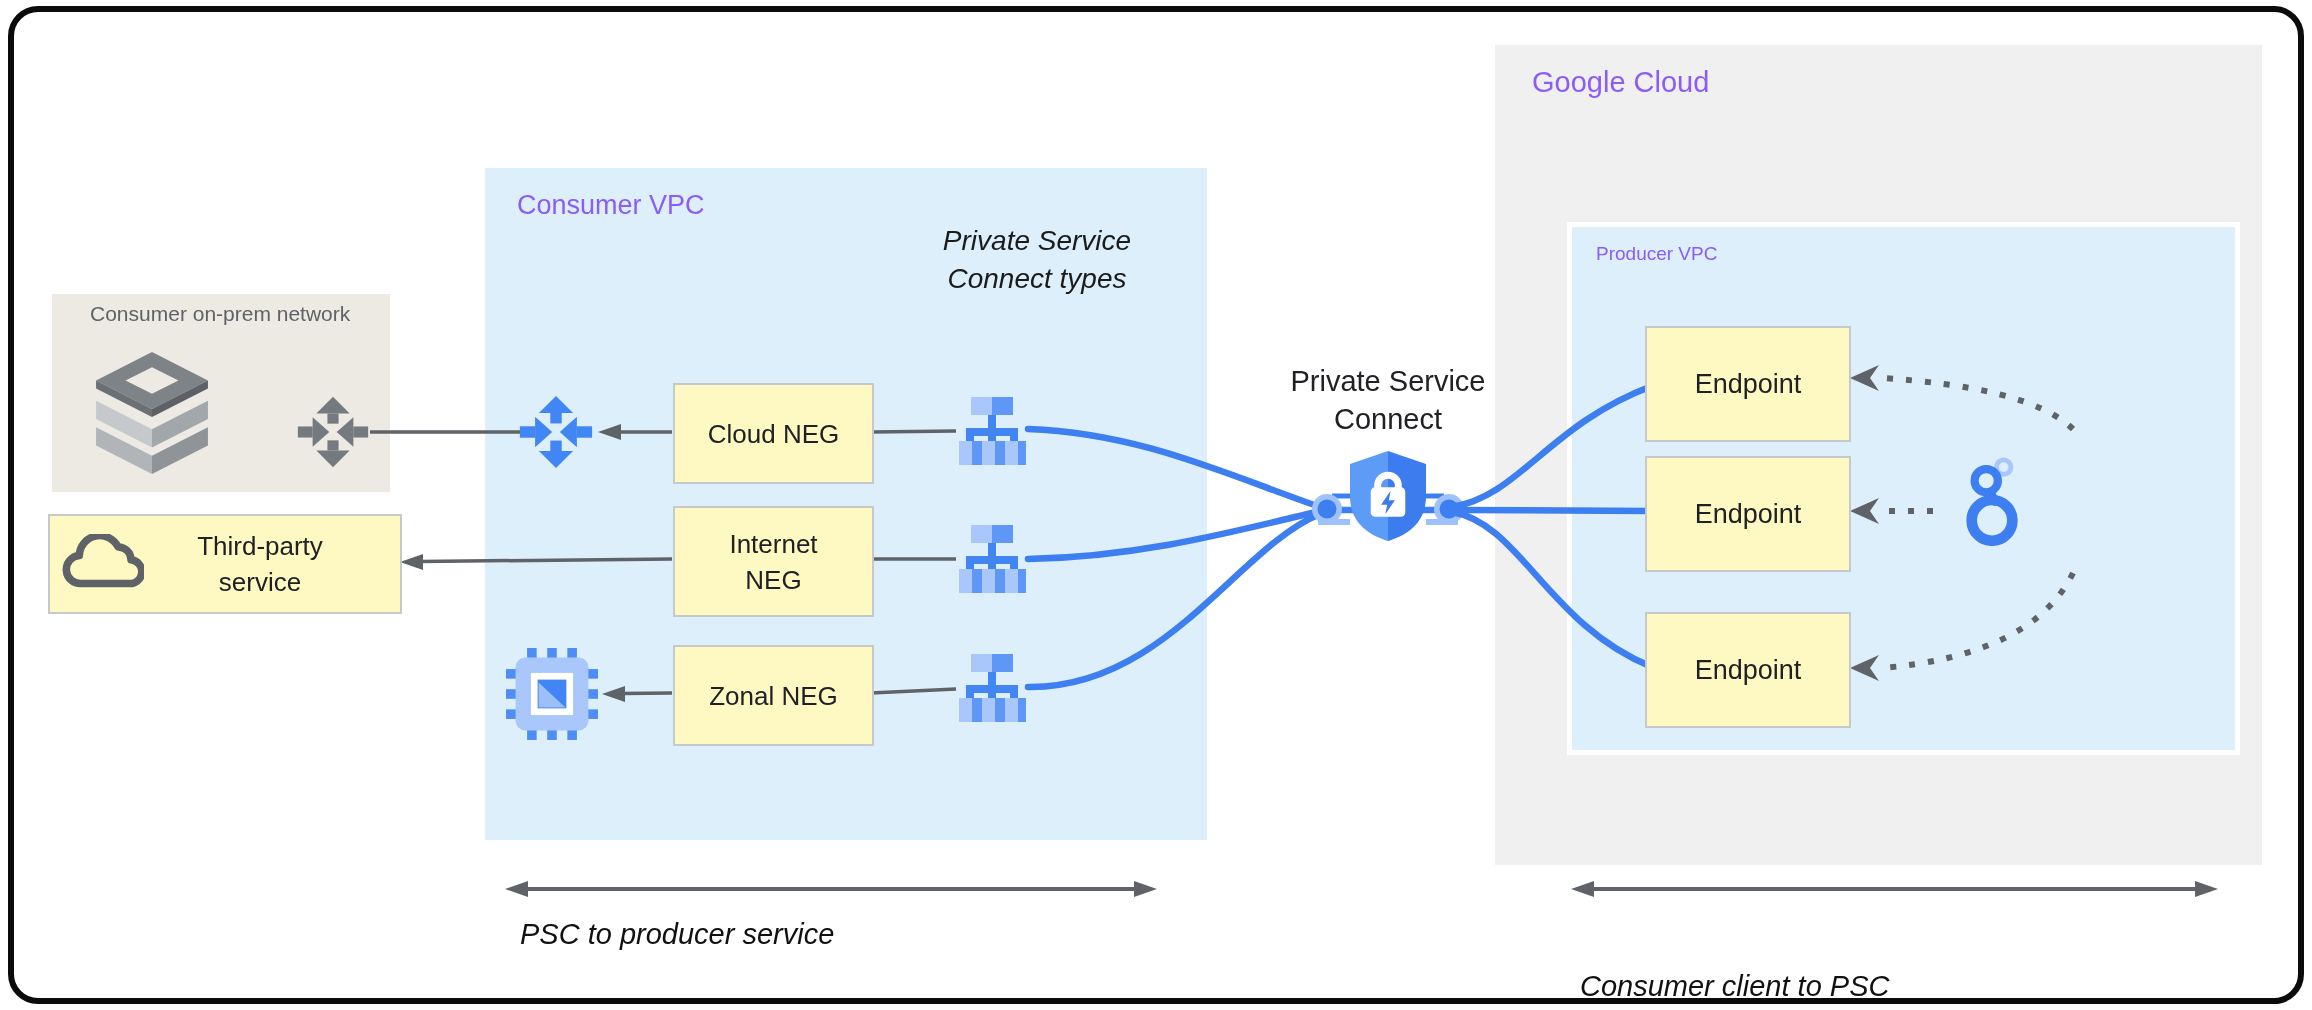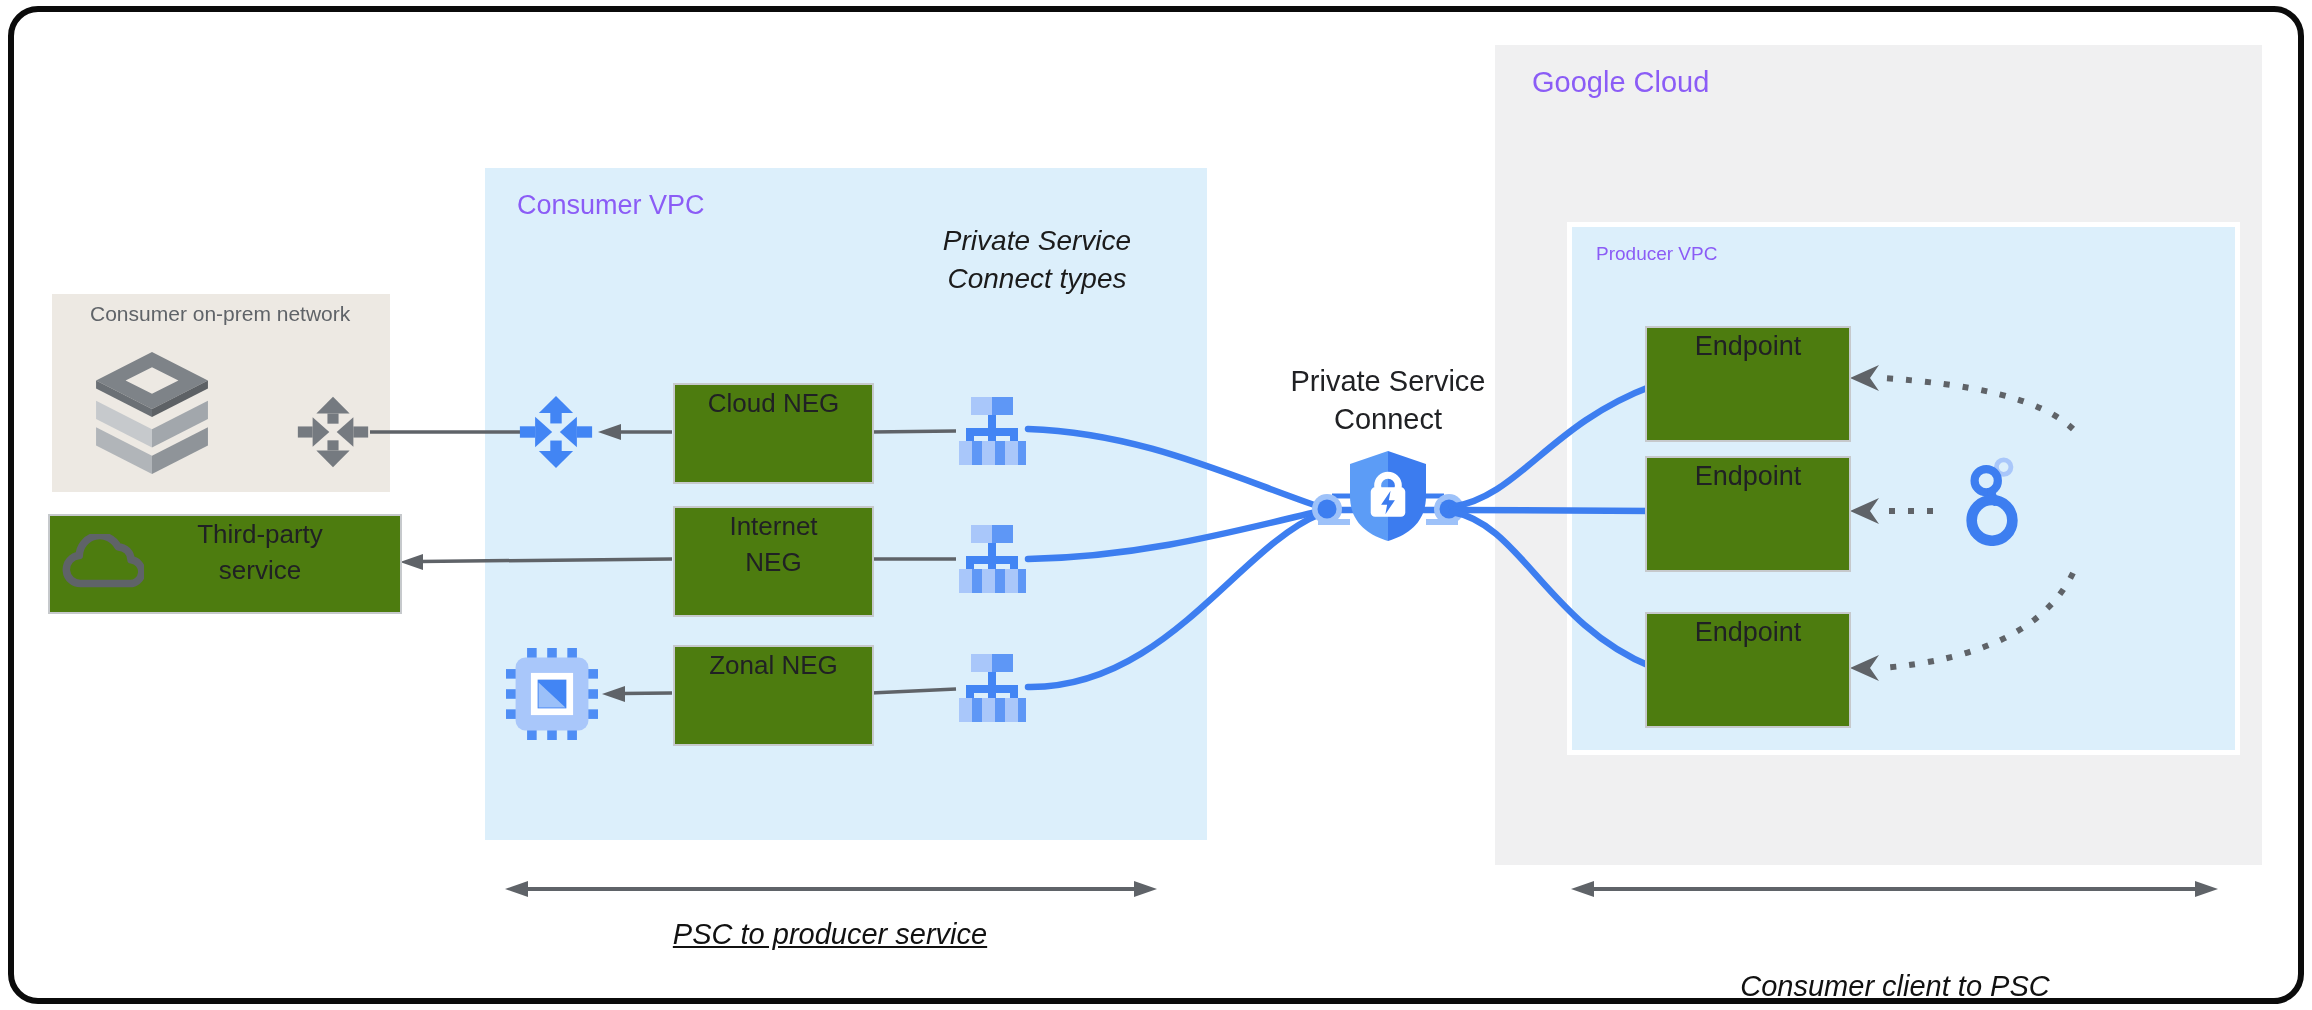--- a/index.html
+++ b/index.html
@@ -3,29 +3,29 @@
 <meta charset="utf-8">
 <style>
   html,body{margin:0;padding:0;background:#ffffff;}
   .canvas{
     position:relative;width:2312px;height:1010px;background:#ffffff;overflow:hidden;
     font-family:"Liberation Sans", sans-serif;color:#202124;
   }
   .frame{position:absolute;left:8px;top:6px;right:8px;bottom:6px;border:6px solid #0b0b0b;border-radius:30px;pointer-events:none;z-index:50;}
   .region{position:absolute;z-index:1;}
   .region-label{position:absolute;color:#8b5cf6;z-index:6;white-space:nowrap;}
-  .nodebox{position:absolute;background:#4d7c0f;border:2px solid #C6C9CC;z-index:4;
-    display:flex;flex-direction:column;align-items:center;justify-content:flex-start;text-align:center;}
+  .nodebox{position:absolute;background:#fef9c3;border:2px solid #C6C9CC;z-index:4;
+    display:flex;flex-direction:column;align-items:center;justify-content:center;text-align:center;}
   .nodebox .t{font-size:26px;line-height:36px;color:#202124;}
   .iconwrap{position:absolute;z-index:5;line-height:0;}
   svg{display:block;}
   #connectors{position:absolute;left:0;top:0;z-index:3;}
   .annot{position:absolute;font-style:italic;color:#1b1b1b;text-align:center;z-index:6;}
   .psc-title{position:absolute;text-align:center;font-size:29px;line-height:38px;font-weight:500;color:#202124;z-index:6;}
-  .footer-label{position:absolute;font-style:italic;font-size:29px;color:#111;text-align:center;z-index:6;text-decoration:underline;}
+  .footer-label{position:absolute;font-style:italic;font-size:29px;color:#111;text-align:left;z-index:6;}
 </style>
 </head>
 <body>
 
 <div class="canvas">
 
   <div class="region" style="left:52px;top:294px;width:338px;height:198px;background:#EDE9E3;"></div>
   <div class="region" style="left:485px;top:168px;width:722px;height:672px;background:#DCEFFB;"></div>
   <div class="region" style="left:1495px;top:45px;width:767px;height:820px;background:#F0F0F1;"></div>
   <div class="region" style="left:1567px;top:222px;width:673px;height:533px;background:#DCEFFB;border:5px solid #ffffff;box-sizing:border-box;"></div>

